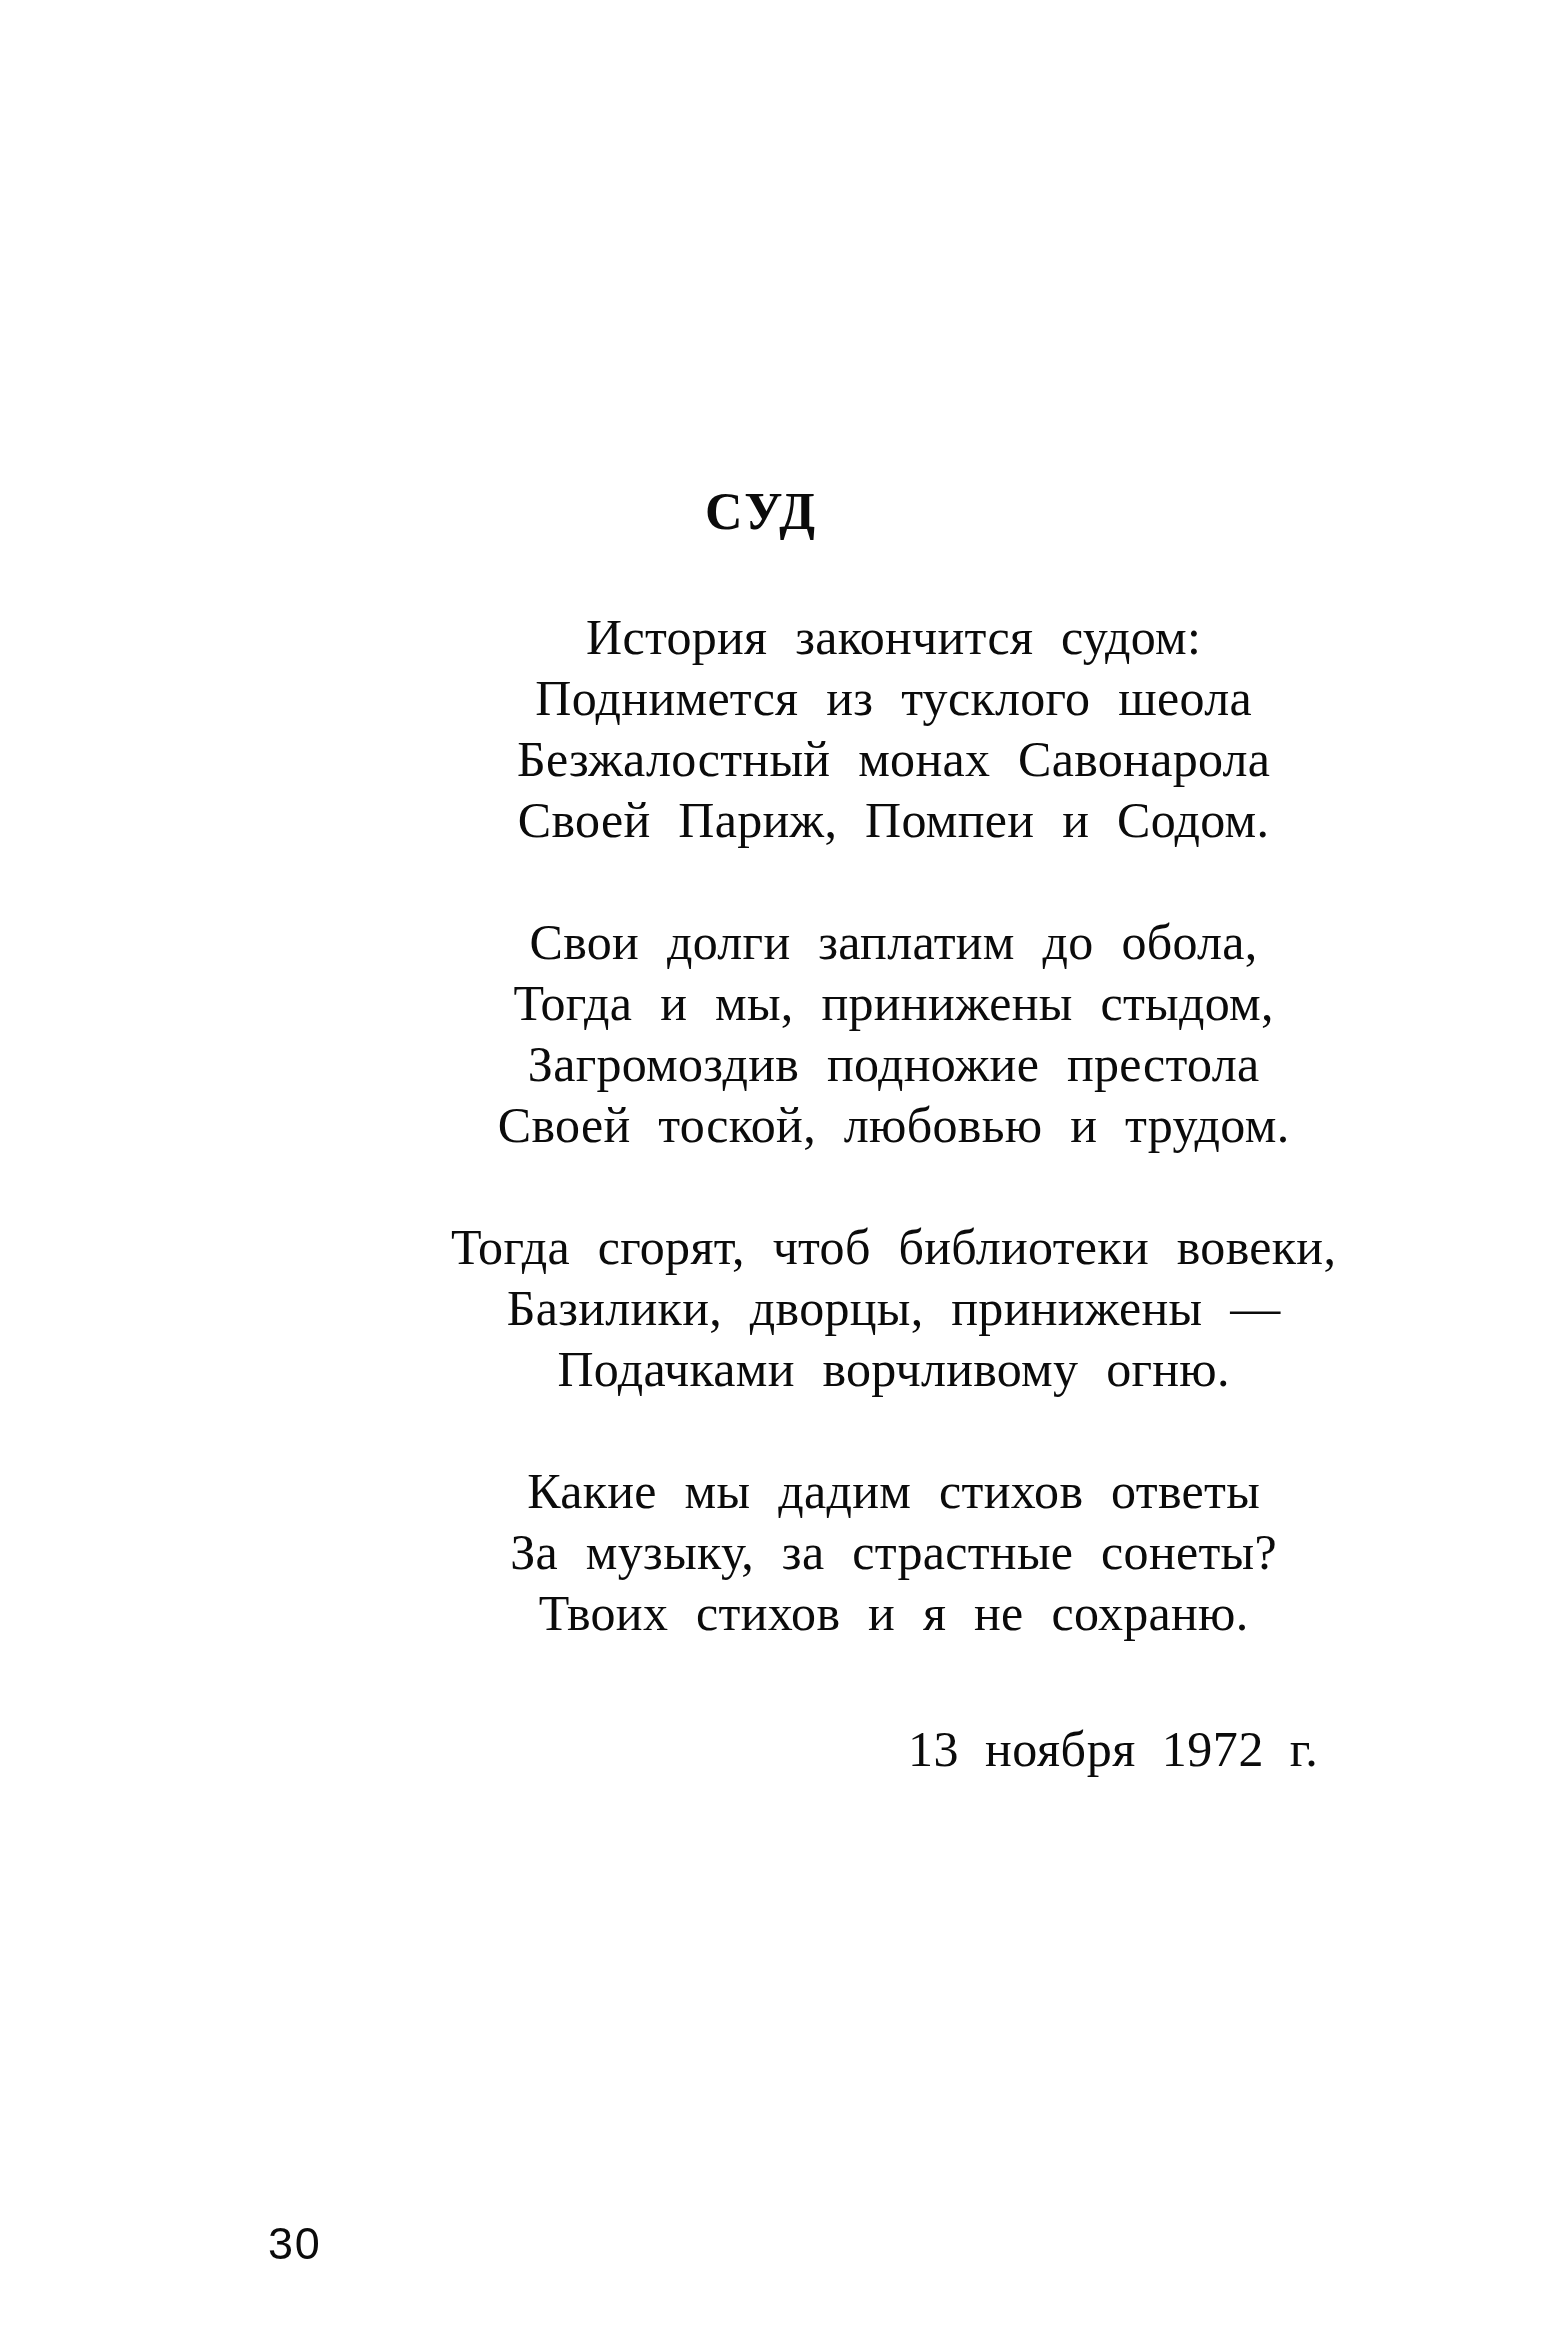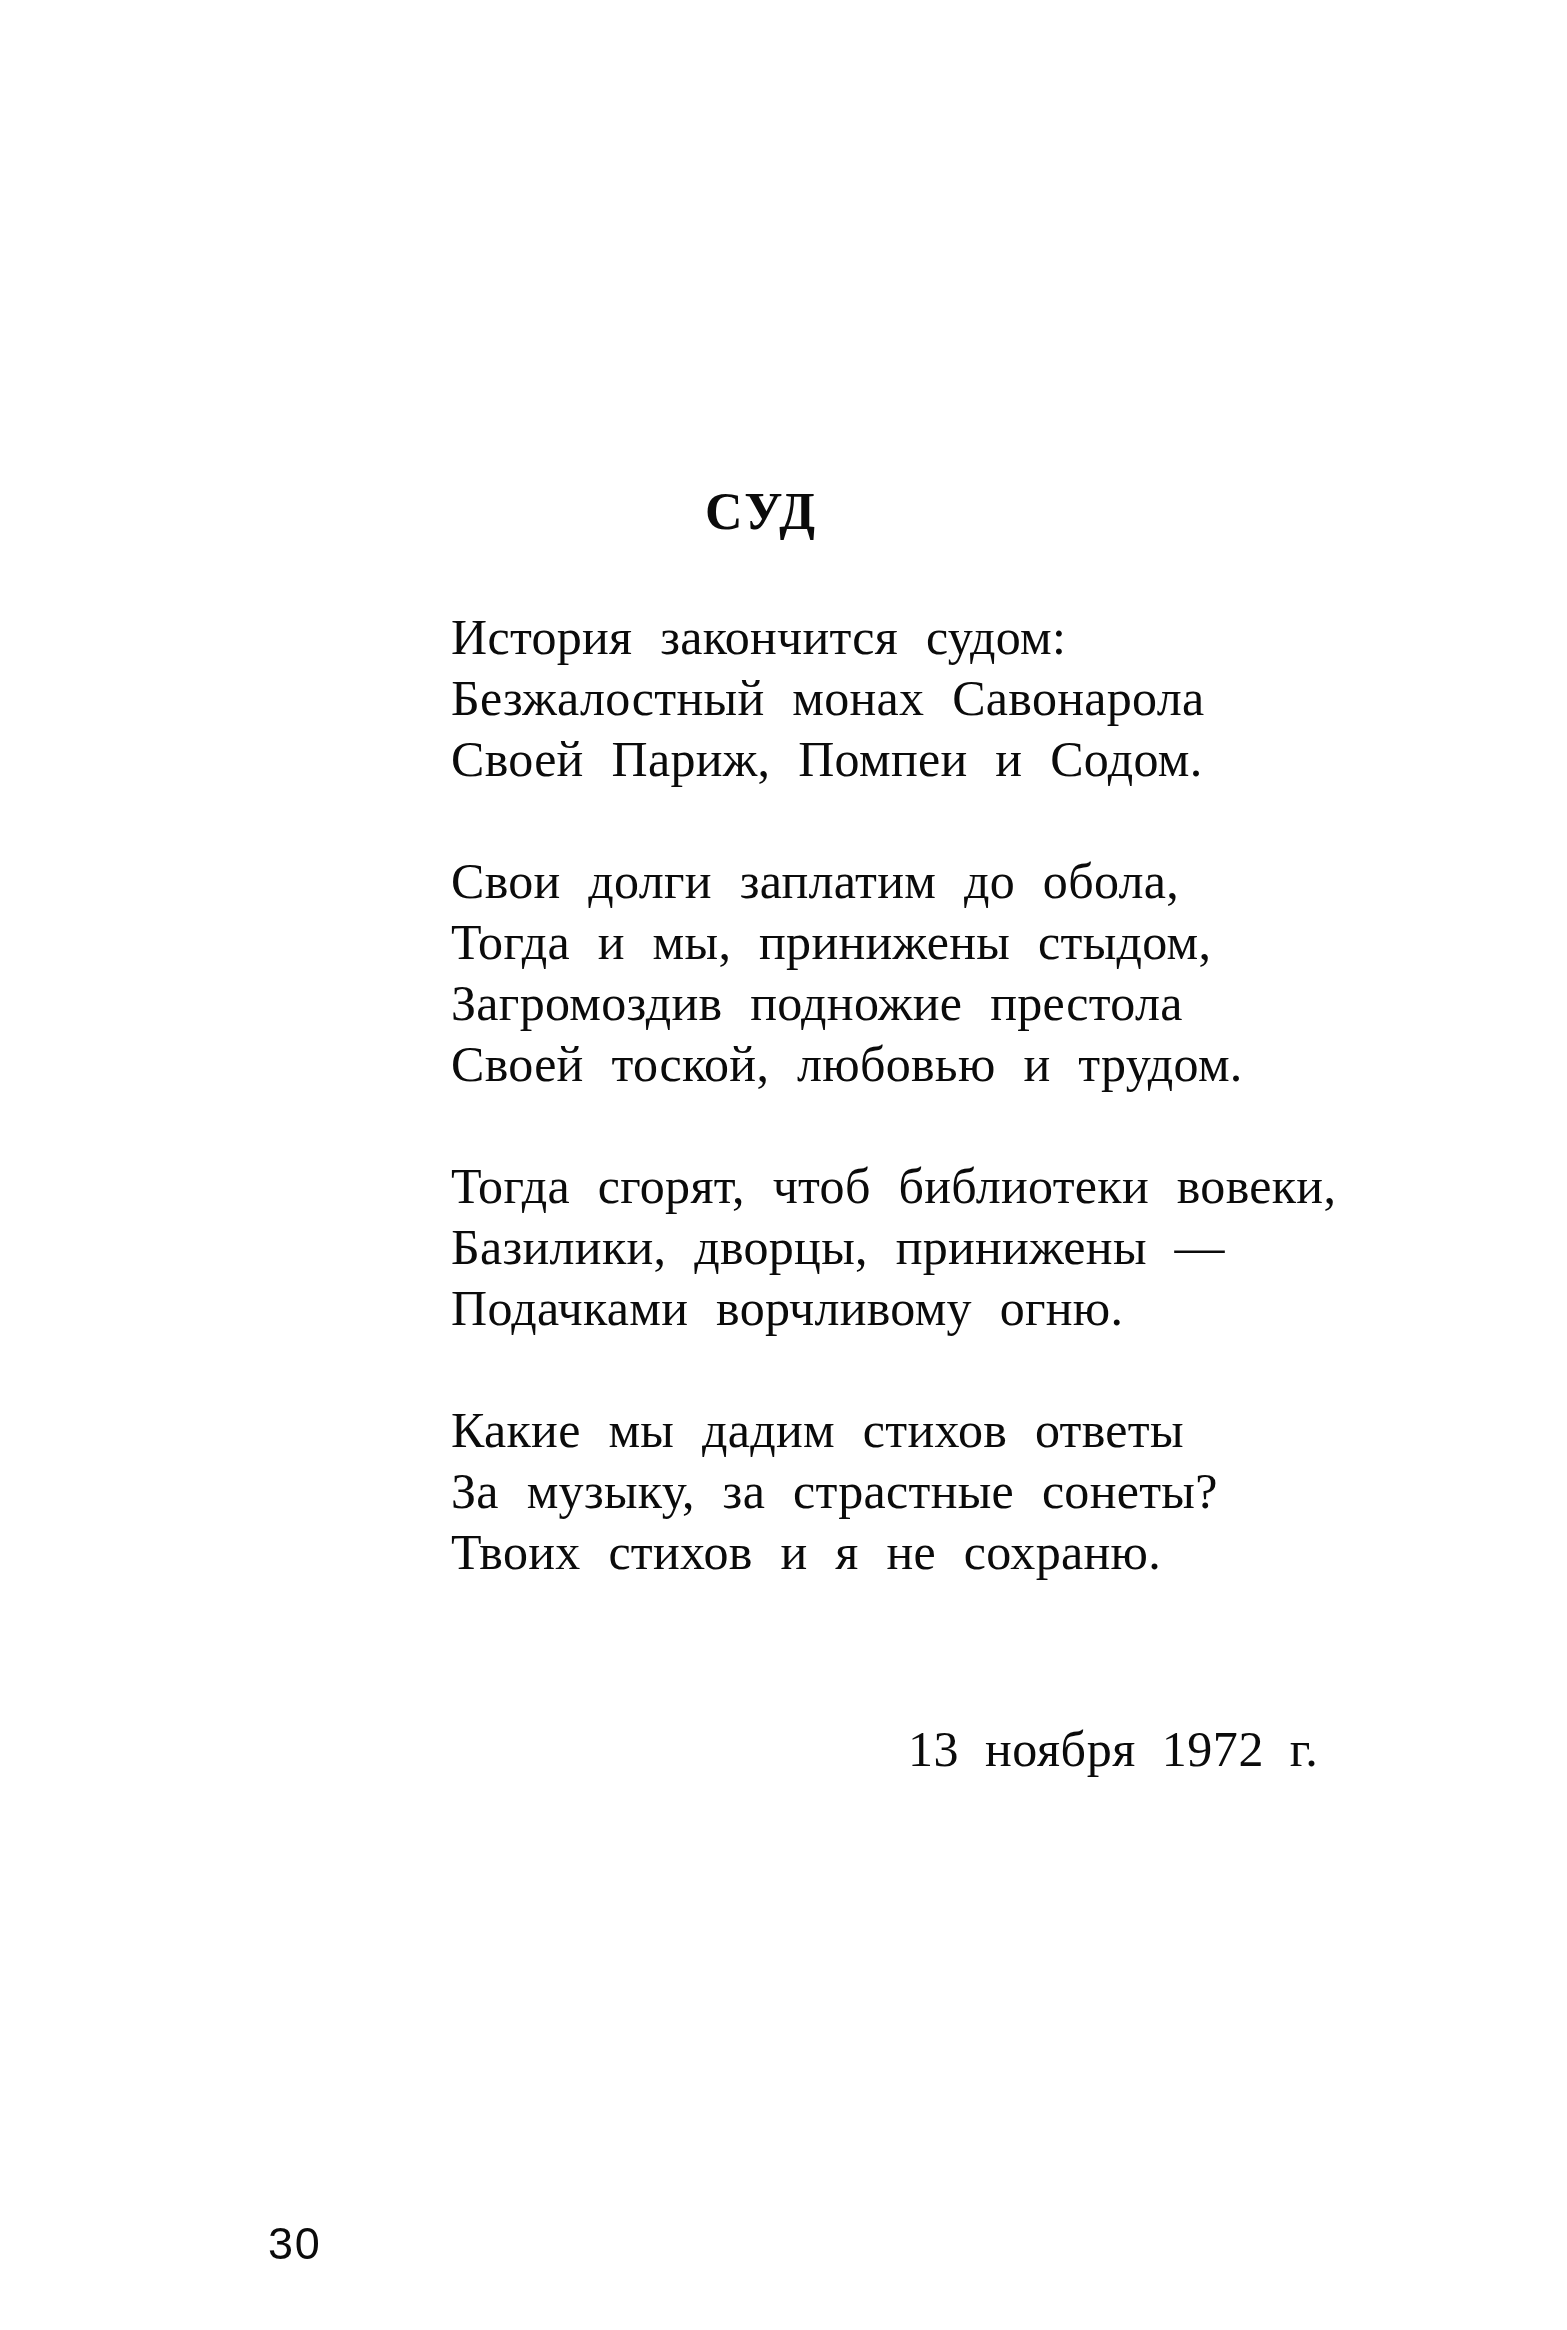--- a/index.html
+++ b/index.html
@@ -35,20 +35,21 @@
   .stanza {
     margin: 0 0 61px 0;
   }
   .line {
     margin: 0;
     font-size: 50px;
     line-height: 61px;
     letter-spacing: 0.3px;
     word-spacing: 15px;
     white-space: nowrap;
+    text-align: center;
   }
   .date {
     position: absolute;
     left: 900px;
     top: 1711px;
     margin: 8px;
     font-size: 50px;
     line-height: 61px;
     letter-spacing: 0.6px;
     word-spacing: 12.7px;
@@ -69,20 +70,21 @@
 <body>
 
 <div class="page">
 
   <h1 class="title">СУД</h1>
 
   <div class="poem">
 
     <div class="stanza">
       <p class="line">История закончится судом:</p>
+      <p class="line">Поднимется из тусклого шеола</p>
       <p class="line">Безжалостный монах Савонарола</p>
       <p class="line">Своей Париж, Помпеи и Содом.</p>
     </div>
 
     <div class="stanza">
       <p class="line">Свои долги заплатим до обола,</p>
       <p class="line">Тогда и мы, принижены стыдом,</p>
       <p class="line">Загромоздив подножие престола</p>
       <p class="line">Своей тоской, любовью и трудом.</p>
     </div>

